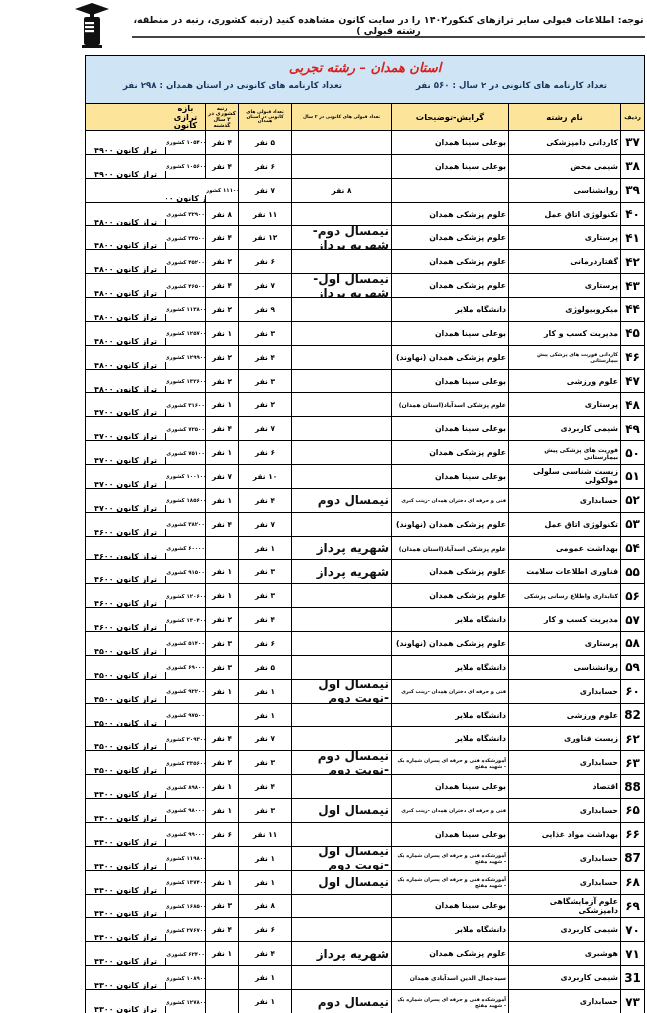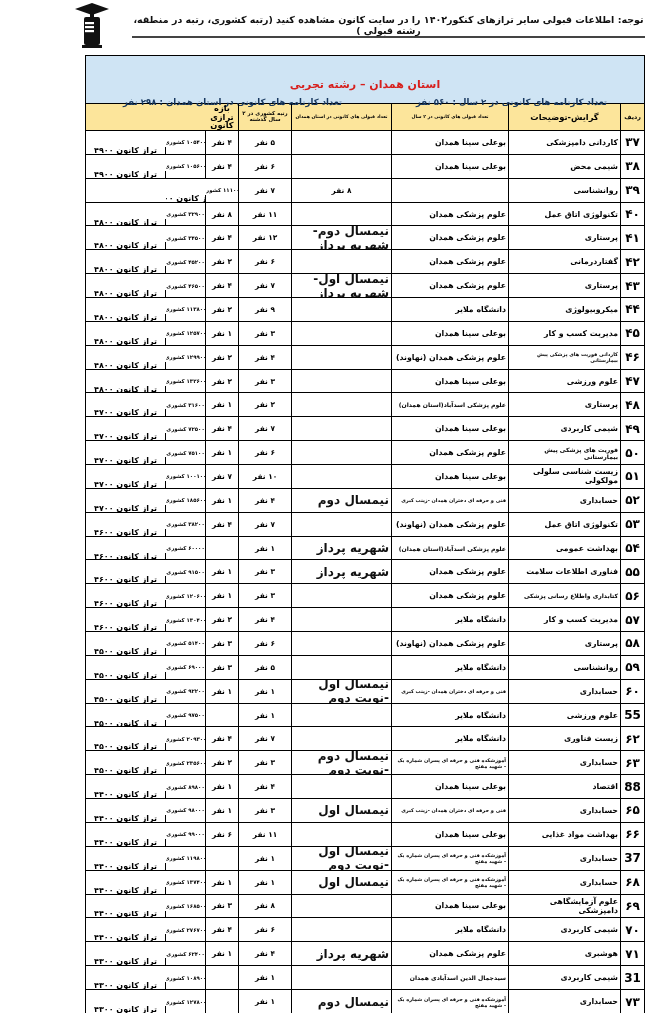--- a/index.html
+++ b/index.html
@@ -6,21 +6,21 @@
   .page{position:relative;width:647px;height:1013px;background:#ffffff;overflow:hidden;
         font-family:"DejaVu Sans",sans-serif;font-weight:bold;color:#000;direction:rtl;}
   
   .topbar{position:absolute;top:0;left:0;width:647px;height:52px;}
   .logo{position:absolute;left:72px;top:2px;width:40px;height:47px;}
   .note{position:absolute;left:132px;right:2px;top:14px;text-align:center;
         font-size:9.5px;border-bottom:2px solid #444;color:#111;}
   
   .tablewrap{position:absolute;top:55px;left:85px;width:560px;border:1.3px solid #000;box-sizing:border-box;}
   .bluehead{background:#cfe4f4;border-bottom:1px solid #000;height:48px;box-sizing:border-box;}
-  .title{text-align:center;color:#d71f1c;font-size:11px;padding-top:20px;line-height:17px;}
+  .title{text-align:center;color:#d71f1c;font-size:13px;padding-top:3px;line-height:17px;font-style:italic;}
   .stats{display:flex;justify-content:space-around;align-items:center;color:#17375e;font-size:8.6px;margin-top:4px;}
   .cols{display:grid;background:#fce59b;border-bottom:1px solid #000;height:27px;box-sizing:border-box;}
   .rows{background:#fff;}
   .rgrid{display:grid;}
   .cols,.rgrid{grid-template-columns:23px 112px 117px 100px 53px 33px 40px 1fr;}
   .rgrid{height:23.865px;border-bottom:1px solid #000;box-sizing:border-box;}
   .rgrid:last-child{border-bottom:none;}
   .cell,.hcell{display:flex;align-items:center;box-sizing:border-box;overflow:hidden;padding:0 2px;}
   .cell + .cell , .hcell + .hcell{border-inline-start:1px solid #000;}
   .hcell{justify-content:center;text-align:center;font-size:8.3px;line-height:1.05;}
@@ -61,20 +61,21 @@
     <div class="bluehead">
       <div class="title">استان همدان – رشته تجربی</div>
       <div class="stats">
         <span>تعداد کارنامه های کانونی در ۲ سال : ۵۶۰ نفر</span>
         <span>تعداد کارنامه های کانونی در استان همدان : ۲۹۸ نفر</span>
       </div>
     </div>
 
     <div class="cols">
       <div class="hcell numhead">ردیف</div>
+      <div class="hcell">نام رشته</div>
       <div class="hcell">گرایش-توضیحات</div>
       <div class="hcell tinyhead">تعداد قبولی های کانونی در ۲ سال</div>
       <div class="hcell tinyhead">تعداد قبولی های کانونی در استان همدان</div>
       <div class="hcell smhead">رتبه کشوری در ۲ سال گذشته</div>
       <div class="hcell">بازه ترازی کانون</div>
     </div>
 
     <div class="rows" id="rows">
         <div class="rgrid">
           <div class="cell c-num">۳۷</div>
@@ -309,21 +310,21 @@
           <div class="cell c-num">۶۰</div>
           <div class="cell c-field">حسابداری</div>
           <div class="cell c-univ xs">فنی و حرفه ای دختران همدان -زینب کبری</div>
           <div class="cell c-notes">نیمسال اول -نوبت دوم</div>
           <div class="cell c-2y">۱ نفر</div>
           <div class="cell c-prov">۱ نفر</div>
           <div class="cell c-rank">۹۲۲۰۰ کشوری</div>
           <div class="cell c-score">تراز کانون ۴۵۰۰</div>
         </div>
         <div class="rgrid">
-          <div class="cell c-num">55</div>
+          <div class="cell c-num">82</div>
           <div class="cell c-field">علوم ورزشی</div>
           <div class="cell c-univ">دانشگاه ملایر</div>
           <div class="cell c-notes"></div>
           <div class="cell c-2y">۱ نفر</div>
           <div class="cell c-prov"></div>
           <div class="cell c-rank">۹۷۵۰۰ کشوری</div>
           <div class="cell c-score">تراز کانون ۴۵۰۰</div>
         </div>
         <div class="rgrid">
           <div class="cell c-num">۶۲</div>
@@ -369,21 +370,21 @@
           <div class="cell c-num">۶۶</div>
           <div class="cell c-field">بهداشت مواد غذایی</div>
           <div class="cell c-univ">بوعلی سینا همدان</div>
           <div class="cell c-notes"></div>
           <div class="cell c-2y">۱۱ نفر</div>
           <div class="cell c-prov">۶ نفر</div>
           <div class="cell c-rank">۹۹۰۰۰ کشوری</div>
           <div class="cell c-score">تراز کانون ۴۴۰۰</div>
         </div>
         <div class="rgrid">
-          <div class="cell c-num">37</div>
+          <div class="cell c-num">87</div>
           <div class="cell c-field">حسابداری</div>
           <div class="cell c-univ xs">آموزشکده فنی و حرفه ای پسران شماره یک - شهید مفتح</div>
           <div class="cell c-notes">نیمسال اول -نوبت دوم</div>
           <div class="cell c-2y">۱ نفر</div>
           <div class="cell c-prov"></div>
           <div class="cell c-rank">۱۱۹۸۰۰ کشوری</div>
           <div class="cell c-score">تراز کانون ۴۴۰۰</div>
         </div>
         <div class="rgrid">
           <div class="cell c-num">۶۸</div>

